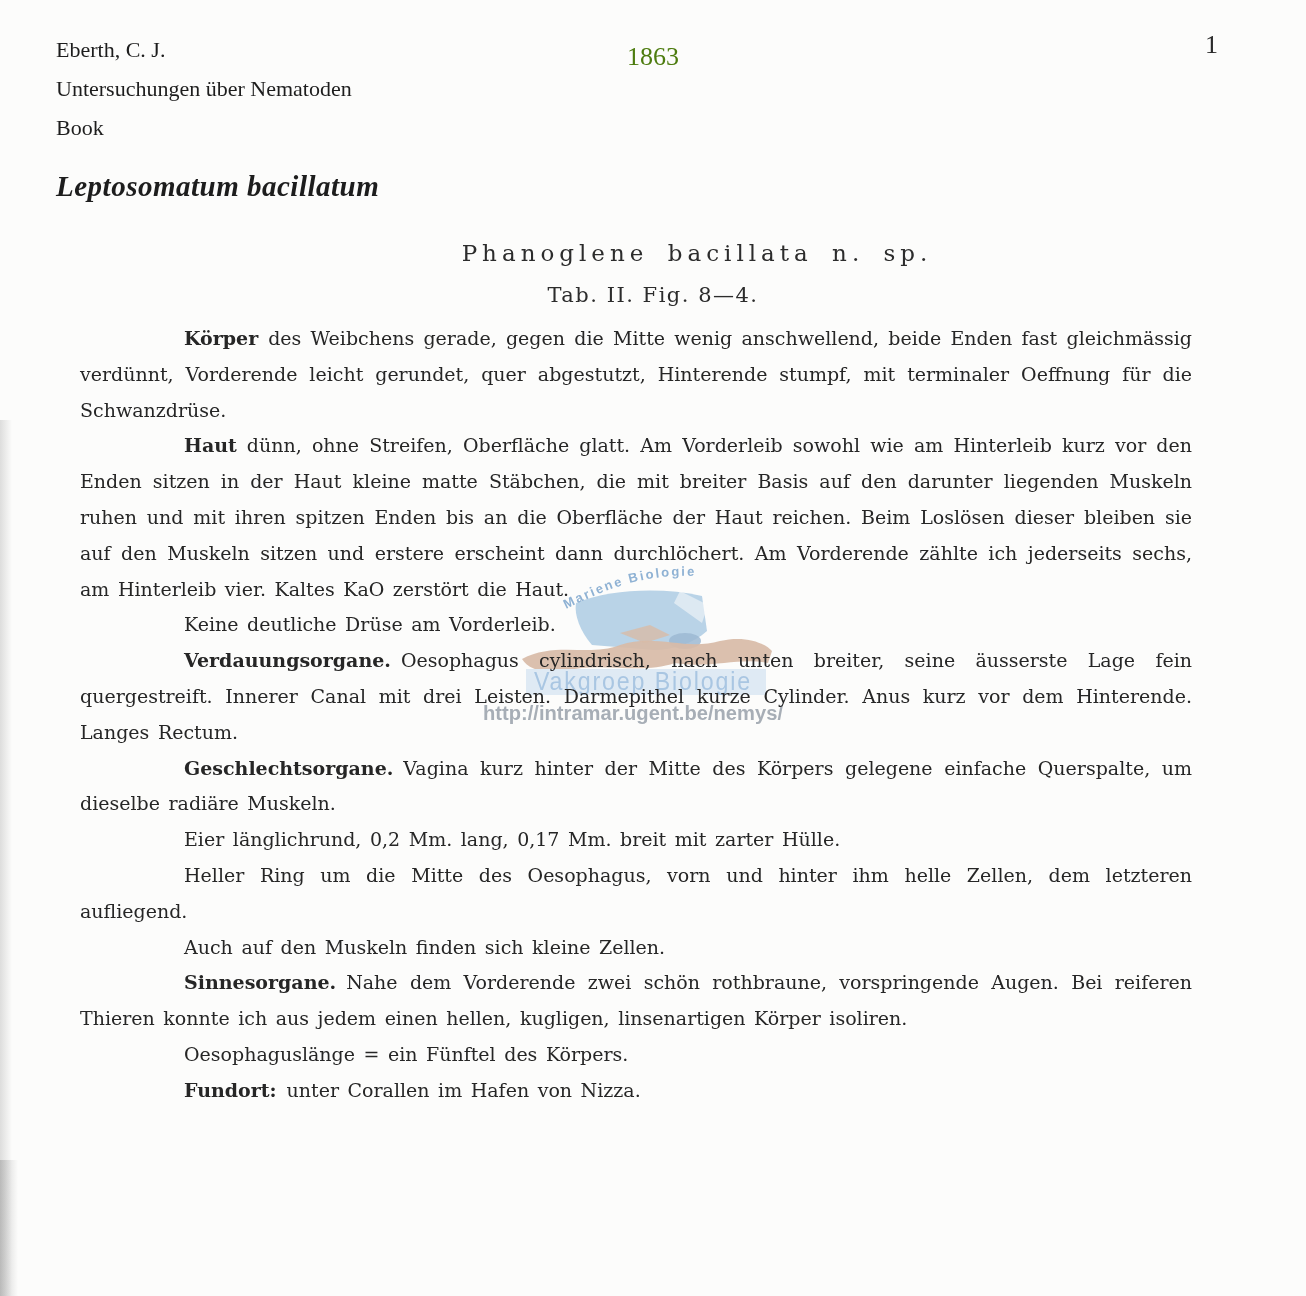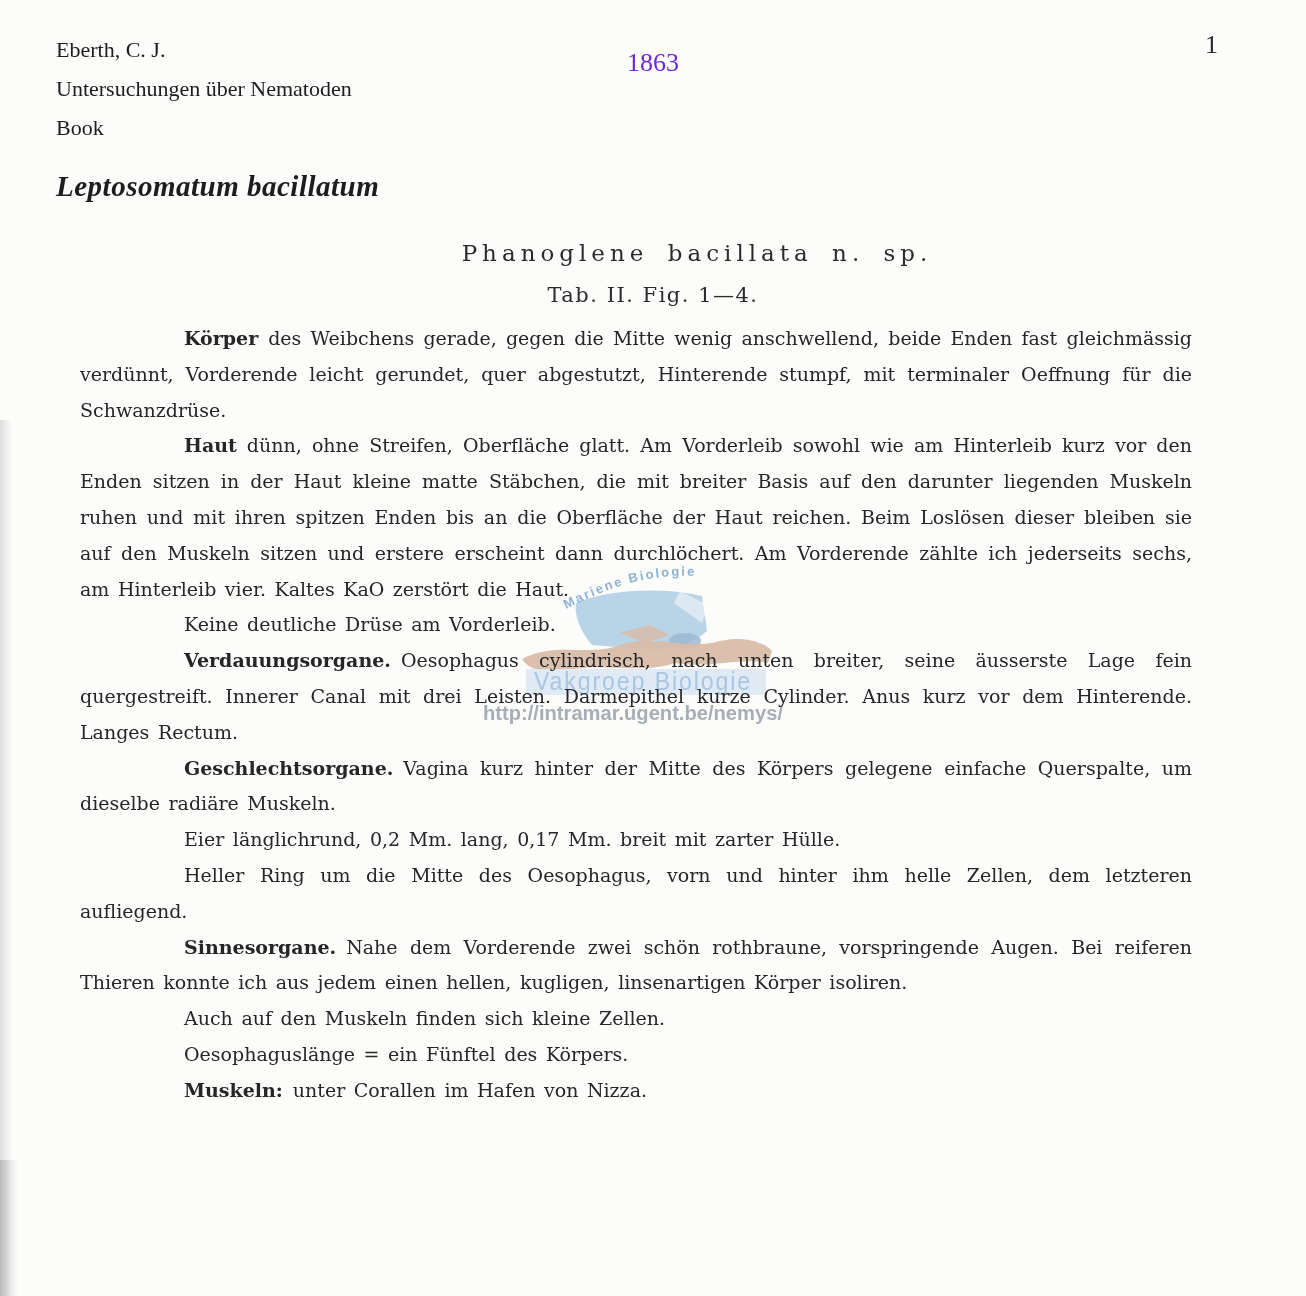--- a/index.html
+++ b/index.html
@@ -9,22 +9,22 @@
     background: #fcfcfb;
     font-family: "Liberation Serif", serif;
     color: #242424;
     overflow: hidden;
   }
   .hdr {
     position: absolute; left: 56px; top: 30px;
     font-size: 22px; line-height: 39px; color: #1d1d1d;
   }
   .year {
-    position: absolute; left: 0; top: 48px; width: 100%;
-    text-align: center; font-size: 26px; color: #6d28d9;
+    position: absolute; left: 0; top: 42px; width: 100%;
+    text-align: center; font-size: 26px; color: #4d7c0f;
   }
   .pg {
     position: absolute; top: 30px; right: 88px;
     font-size: 26px; color: #2a2a2a;
   }
   .species {
     position: absolute; left: 56px; top: 170px;
     font-size: 29px; font-weight: bold; font-style: italic;
     letter-spacing: 0.5px; color: #1d1d1d;
   }
@@ -86,21 +86,21 @@
     <div>Untersuchungen über Nematoden</div>
     <div>Book</div>
   </div>
 
   <div class="year">1863</div>
   <div class="pg">1</div>
 
   <div class="species">Leptosomatum bacillatum</div>
 
   <div class="title">Phanoglene bacillata n. sp.</div>
-  <div class="subtitle">Tab. II. Fig. 1—4.</div>
+  <div class="subtitle">Tab. II. Fig. 8—4.</div>
 
   <div class="watermark">
     <svg width="340" height="170" viewBox="0 0 340 170">
       <defs>
         <path id="wm-arc-path" d="M 96 46 C 140 24 180 8 240 14"></path>
       </defs>
       <path d="M106,40 C140,26 192,24 232,33 L237,68 C224,80 203,87 184,87 L122,82 C110,68 104,52 106,40 Z" fill="#b9d3e7"></path>
       <path d="M210,28 L238,42 L232,60 L204,40 Z" fill="#fcfcfb" opacity="0.55"></path>
       <ellipse cx="215" cy="78" rx="16" ry="8" fill="#9cb9d2" opacity="0.85"></ellipse>
       <path d="M52,96 C85,78 120,94 150,82 C185,70 215,88 250,78 C275,72 295,80 302,88 L298,100 C270,94 240,106 205,100 C170,112 130,98 95,108 C75,112 58,106 52,96 Z" fill="#d8bba7" fill-opacity="0.92"></path>
@@ -115,22 +115,22 @@
   </div>
 
   <div class="body-text" id="body-text">
       <div class="para"><span class="lead">Körper</span><span>des Weibchens gerade, gegen die Mitte wenig anschwellend, beide Enden fast gleichmässig verdünnt, Vorderende leicht gerundet, quer abgestutzt, Hinterende stumpf, mit terminaler Oeffnung für die Schwanzdrüse.</span></div>
       <div class="para"><span class="lead">Haut</span><span>dünn, ohne Streifen, Oberfläche glatt. Am Vorderleib sowohl wie am Hinterleib kurz vor den Enden sitzen in der Haut kleine matte Stäbchen, die mit breiter Basis auf den darunter liegenden Muskeln ruhen und mit ihren spitzen Enden bis an die Oberfläche der Haut reichen. Beim Loslösen dieser bleiben sie auf den Muskeln sitzen und erstere erscheint dann durchlöchert. Am Vorderende zählte ich jederseits sechs, am Hinterleib vier. Kaltes KaO zerstört die Haut.</span></div>
       <div class="para"><span>Keine deutliche Drüse am Vorderleib.</span></div>
       <div class="para"><span class="lead">Verdauungsorgane.</span><span>Oesophagus cylindrisch, nach unten breiter, seine äusserste Lage fein quergestreift. Innerer Canal mit drei Leisten. Darmepithel kurze Cylinder. Anus kurz vor dem Hinterende. Langes Rectum.</span></div>
       <div class="para"><span class="lead">Geschlechtsorgane.</span><span>Vagina kurz hinter der Mitte des Körpers gelegene einfache Querspalte, um dieselbe radiäre Muskeln.</span></div>
       <div class="para"><span>Eier länglichrund, 0,2 Mm. lang, 0,17 Mm. breit mit zarter Hülle.</span></div>
       <div class="para"><span>Heller Ring um die Mitte des Oesophagus, vorn und hinter ihm helle Zellen, dem letzteren aufliegend.</span></div>
+      <div class="para"><span>Auch auf den Muskeln finden sich kleine Zellen.</span></div>
       <div class="para"><span class="lead">Sinnesorgane.</span><span>Nahe dem Vorderende zwei schön rothbraune, vorspringende Augen. Bei reiferen Thieren konnte ich aus jedem einen hellen, kugligen, linsenartigen Körper isoliren.</span></div>
-      <div class="para"><span>Auch auf den Muskeln finden sich kleine Zellen.</span></div>
       <div class="para"><span>Oesophaguslänge = ein Fünftel des Körpers.</span></div>
-      <div class="para"><span class="lead">Muskeln:</span><span>unter Corallen im Hafen von Nizza.</span></div>
+      <div class="para"><span class="lead">Fundort:</span><span>unter Corallen im Hafen von Nizza.</span></div>
     </div>
 
   <div class="smudge-left"></div>
   <div class="smudge-corner"></div>
 
 </div>
 
 </body></html>

